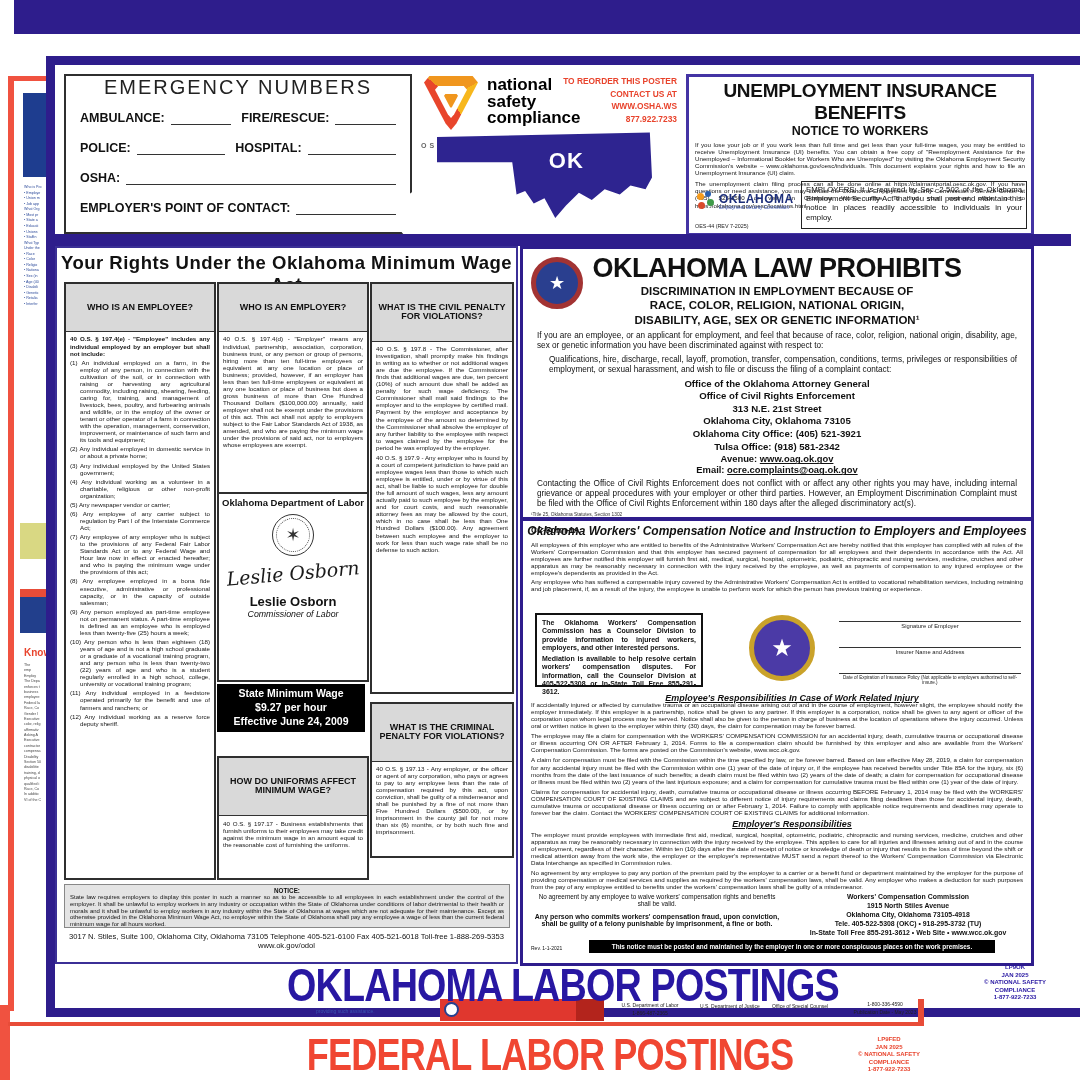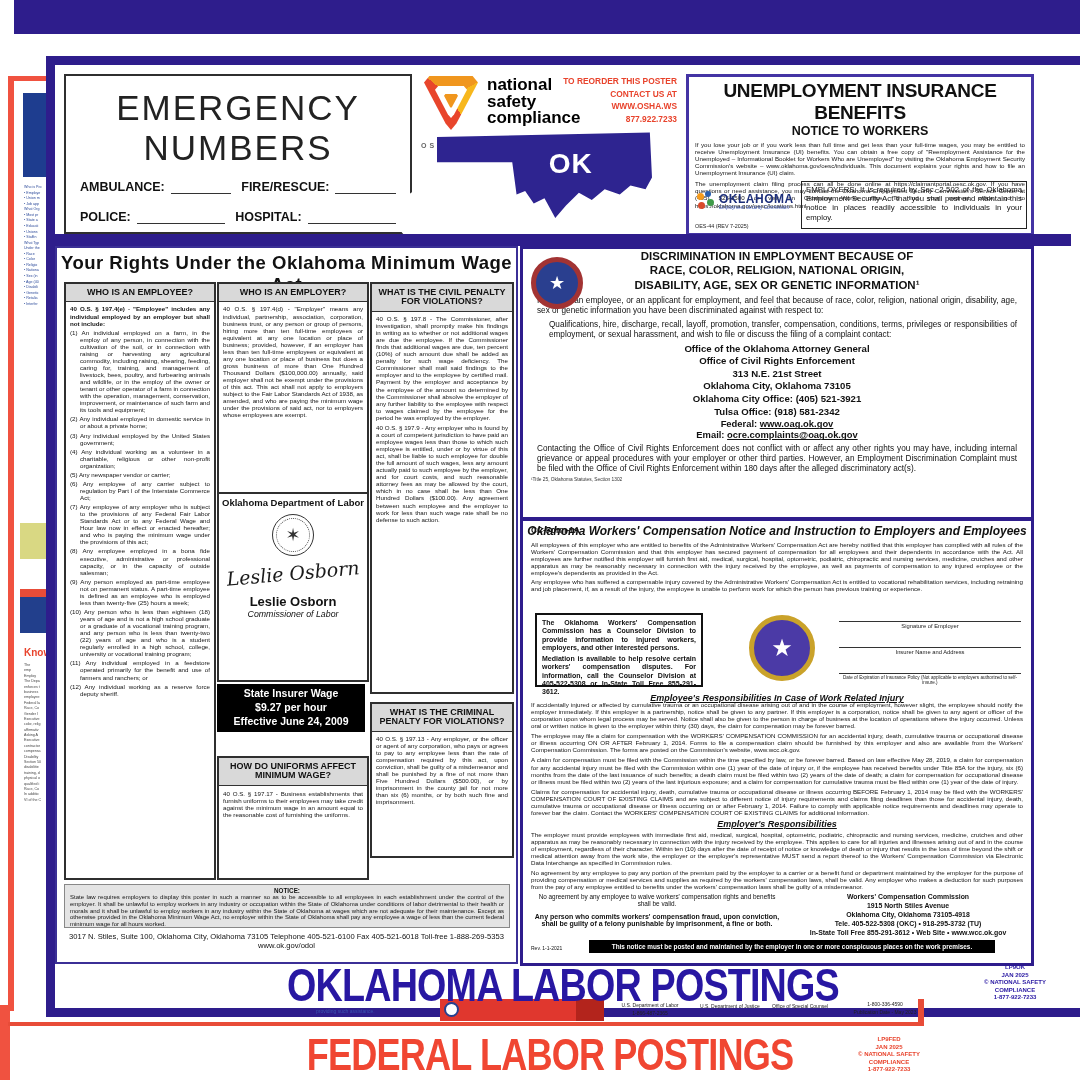--- a/index.html
+++ b/index.html
@@ -2,35 +2,35 @@
 <html><head>
 <meta charset="utf-8">
 <style>
   html,body{margin:0;padding:0;background:#fff;}
   .canvas{position:relative;width:1080px;height:1080px;overflow:hidden;background:#fff;
           font-family:"Liberation Sans","DejaVu Sans",sans-serif;color:#111;}
   .abs{position:absolute;}
   
   .lawbox{position:absolute;border:2px solid #2f2f2f;background:#fff;overflow:hidden;}
   .bh{background:#d9d9d9;border-bottom:1.5px solid #333;font-weight:bold;font-size:9px;
-      text-align:center;padding:4px 1px;line-height:1.05;}
+      text-align:center;padding:19px 1px;line-height:1.05;}
   .t6{font-size:6.2px;line-height:1.14;text-align:justify;color:#141414;}
   .t6 .li{padding-left:10px;text-indent:-10px;margin-bottom:2px;}
   .para{margin-bottom:3px;}
   .purple{background:#2e1d8c;}
   
   .emg-row{display:flex;align-items:flex-end;margin:0 14px 16px 14px;font-weight:bold;font-size:12.5px;}
   .fill-line{flex:1;border-bottom:1.5px solid #333;height:11px;margin-left:6px;}
   .clipShield{clip-path:polygon(10% 0%,90% 0%,100% 12%,60% 88%,50% 100%,40% 88%,0% 12%);}
   
   .bigbanner{font-weight:800;letter-spacing:-1px;white-space:nowrap;transform:scaleX(.82);transform-origin:center top;}
   .credit{font-size:6px;font-weight:bold;text-align:center;line-height:1.25;}
   .seal{position:absolute;border-radius:50%;display:flex;align-items:center;justify-content:center;}
   .sigline{border-top:1px solid #333;font-size:5.8px;text-align:center;color:#222;padding-top:1px;}
-  .uh{font-weight:bold;font-style:italic;text-decoration:underline;text-align:center;}
+  .uh{font-weight:bold;font-style:italic;text-decoration:underline;text-align:center;margin-left:15px;}
   .tinyfrag div{white-space:nowrap;overflow:hidden;}
   .u{text-decoration:underline;}
 </style>
 </head>
 <body>
 
 <div class="canvas">
 
   <div class="abs purple" style="left:14px;top:0;width:1066px;height:34px;"></div>
 
@@ -90,21 +90,21 @@
         <div class="">qualified i</div>
         <div class="">Race, Co</div>
         <div class="">In additio</div>
         <div class="">VI of the C</div>
       </div>
   </div>
 
   <div class="abs" style="left:46px;top:56px;width:1034px;height:943px;border:9px solid #2e1d8c;background:#fff;">
 
     <div class="lawbox" style="left:9px;top:9px;width:344px;height:156px;border-width:2px;">
-      <div style="text-align:center;font-size:35px;letter-spacing:2px;color:#222;margin:12px 0 12px;">EMERGENCY NUMBERS</div>
+      <div style="text-align:center;font-size:20px;letter-spacing:2px;color:#222;margin:0 0 12px;">EMERGENCY NUMBERS</div>
       <div class="emg-row">
         <span>AMBULANCE:</span>
           <span class="fill-line"></span>
         <span style="margin-left:10px;">FIRE/RESCUE:</span>
           <span class="fill-line"></span>
       </div>
       <div class="emg-row">
         <span>POLICE:</span>
           <span class="fill-line"></span>
         <span style="margin-left:10px;">HOSPITAL:</span>
@@ -133,21 +133,21 @@
       <div>compliance</div>
     </div>
     <div class="abs" style="left:366px;top:77px;width:170px;font-size:7px;font-weight:bold;letter-spacing:3px;color:#666;">OSHA SAFETY TRAINING</div>
     <div class="abs" style="left:470px;top:10px;width:152px;text-align:right;font-size:8.4px;font-weight:bold;color:#e8432c;line-height:1.5;">
       <div>TO REORDER THIS POSTER</div>
       <div>CONTACT US AT</div>
       <div>WWW.OSHA.WS</div>
       <div>877.922.7233</div>
     </div>
     <div class="abs" style="left:382px;top:63px;width:215px;height:90px;background:#2e2490;clip-path:polygon(0% 10%,99% 5%,100% 55%,97% 68%,90% 64%,85% 74%,78% 68%,72% 80%,66% 72%,60% 86%,55% 100%,50% 78%,45% 84%,41% 70%,37% 74%,35% 38%,0% 38%);">
-      <div class="abs" style="left:52%;top:22%;color:#fff;font-size:28px;font-weight:bold;letter-spacing:1px;">OK</div>
+      <div class="abs" style="left:52%;top:22%;color:#fff;font-size:22px;font-weight:bold;letter-spacing:1px;">OK</div>
     </div>
 
     <div class="lawbox" style="left:631px;top:9px;width:342px;height:156px;border:3px solid #4434a4;">
       <div style="text-align:center;font-weight:bold;font-size:19px;margin-top:3px;letter-spacing:-.3px;">UNEMPLOYMENT INSURANCE BENEFITS</div>
       <div style="text-align:center;font-weight:bold;font-size:12.5px;">NOTICE TO WORKERS</div>
       <div class="t6" style="margin:3px 6px 0;">If you lose your job or if you work less than full time and get less than your full-time wages, you may be entitled to receive Unemployment Insurance (UI) benefits.  You can obtain a free copy of "Reemployment Assistance for the Unemployed – Informational Booklet for Workers Who are Unemployed" by visiting the Oklahoma Employment Security Commission's website – www.oklahoma.gov/oesc/individuals. This document explains your rights and how to file an Unemployment Insurance (UI) claim.</div>
       <div class="t6" style="margin:4px 6px 0;">The unemployment claim filing process can all be done online at https://claimantportal.oesc.ok.gov. If you have questions or need assistance, you may contact the Oklahoma Employment Security Commission's Service Center at (405) 525-1500 or visit an Oklahoma Works office. To find your nearest office, go to https://oklahoma.gov/oesc/locations.html.</div>
       <div class="abs" style="left:6px;top:112px;width:100px;">
         <span class="abs" style="left:0;top:2px;width:20px;height:20px;">
           <span class="abs" style="left:2px;top:2px;width:7px;height:7px;border-radius:50%;background:#f59b1c;"></span>
@@ -196,21 +196,21 @@
       <div class="lawbox" style="left:160px;top:244px;width:148px;height:186px;text-align:center;">
         <div style="font-weight:bold;font-size:9.5px;margin-top:3px;">Oklahoma Department of Labor</div>
         <div class="seal" style="position:static;width:40px;height:40px;margin:6px auto 2px;border:1.5px solid #333;outline:1px dotted #555;outline-offset:-5px;">
             <span style="font-size:18px;color:#333;">✶</span>
           </div>
         <div style="font-family:'DejaVu Serif',serif;font-style:italic;font-size:19px;transform:rotate(-5deg);margin-top:6px;color:#1a1a1a;">Leslie Osborn</div>
         <div style="font-weight:bold;font-size:13px;margin-top:10px;">Leslie Osborn</div>
         <div style="font-style:italic;font-size:8.8px;">Commissioner of Labor</div>
       </div>
       <div class="abs" style="left:160px;top:436px;width:148px;height:46px;background:#000;color:#fff;text-align:center;font-weight:bold;font-size:10.5px;line-height:1.35;padding-top:2px;">
-        <div>State Insurer Wage</div>
+        <div>State Minimum Wage</div>
         <div>$9.27 per hour</div>
         <div>Effective June 24, 2009</div>
       </div>
       <div class="lawbox" style="left:160px;top:508px;width:148px;height:120px;">
         <div class="bh">HOW DO UNIFORMS AFFECT MINIMUM WAGE?</div>
         <div class="t6" style="padding:4px;">40 O.S. § 197.17 - Business establishments that furnish uniforms to their employees may take credit against the minimum wage in an amount equal to the reasonable cost of furnishing the uniforms.</div>
       </div>
 
       <div class="lawbox" style="left:313px;top:34px;width:140px;height:408px;">
         <div class="bh">WHAT IS THE CIVIL PENALTY FOR VIOLATIONS?</div>
@@ -231,36 +231,37 @@
       <div class="abs" style="left:0;top:684px;width:459px;text-align:center;font-size:7.6px;">
         <div>3017 N. Stiles, Suite 100, Oklahoma City, Oklahoma 73105 Telephone 405-521-6100 Fax 405-521-6018 Toll-free 1-888-269-5353</div>
         <div>www.ok.gov/odol</div>
       </div>
     </div>
 
     <div class="abs" style="left:465px;top:181px;width:508px;height:268px;border:3px solid #2e1d8c;background:#fff;overflow:hidden;">
       <div class="seal" style="left:8px;top:8px;width:42px;height:42px;border:5px solid #a23333;background:#2a3f8f;">
           <span style="color:#fff;font-size:18px;">★</span>
         </div>
+      <div style="text-align:center;font-weight:800;font-size:27px;margin-top:4px;letter-spacing:-.5px;">OKLAHOMA LAW PROHIBITS</div>
       <div style="text-align:center;font-weight:bold;font-size:11.5px;line-height:1.25;">
           <div class="">DISCRIMINATION IN EMPLOYMENT BECAUSE OF</div>
           <div class="">RACE, COLOR, RELIGION, NATIONAL ORIGIN,</div>
           <div class="">DISABILITY, AGE, SEX OR GENETIC INFORMATION¹</div>
         </div>
       <div style="font-size:8.2px;text-align:justify;margin:4px 14px 0;line-height:1.2;">If you are an employee, or an applicant for employment, and feel that because of race, color, religion, national origin, disability, age, sex or genetic information you have been discriminated against with respect to:</div>
       <div style="font-size:8.2px;text-align:justify;margin:4px 14px 0 26px;line-height:1.2;">Qualifications, hire, discharge, recall, layoff, promotion, transfer, compensation, conditions, terms, privileges or responsibilities of employment, or sexual harassment, and wish to file or discuss the filing of a complaint contact:</div>
       <div style="text-align:center;font-weight:bold;font-size:9.6px;line-height:1.32;margin-top:3px;">
           <div class="">Office of the Oklahoma Attorney General</div>
           <div class="">Office of Civil Rights Enforcement</div>
           <div class="">313 N.E. 21st Street</div>
           <div class="">Oklahoma City, Oklahoma 73105</div>
           <div class="">Oklahoma City Office: (405) 521-3921</div>
           <div class="">Tulsa Office: (918) 581-2342</div>
         </div>
-      <div style="text-align:center;font-size:9.4px;font-weight:bold;"><span>Federal: </span><span class="u">www.oag.ok.gov</span></div>
+      <div style="text-align:center;font-size:9.4px;font-weight:bold;"><span>Avenue: </span><span class="u">www.oag.ok.gov</span></div>
       <div style="text-align:center;font-size:9.4px;font-weight:bold;"><span>Email: </span><span class="u">ocre.complaints@oag.ok.gov</span></div>
       <div style="font-size:8.2px;text-align:justify;margin:4px 14px 0;line-height:1.2;">Contacting the Office of Civil Rights Enforcement does not conflict with or affect any other rights you may have, including internal grievance or appeal procedures with your employer or other third parties. However, an Employment Discrimination Complaint must be filed with the Office of Civil Rights Enforcement within 180 days after the alleged discriminatory act(s).</div>
       <div style="font-size:4.8px;margin:3px 0 0 8px;color:#333;">¹Title 25, Oklahoma Statutes, Section 1302</div>
     </div>
 
     <div class="abs" style="left:465px;top:453px;width:508px;height:442px;border:3px solid #2e1d8c;background:#fff;overflow:hidden;">
       <div class="abs" style="left:8px;top:4px;font-size:8.3px;font-weight:bold;">CC-Form-1A</div>
       <div style="text-align:center;font-weight:bold;font-style:italic;font-size:12px;margin-top:3px;">Oklahoma Workers' Compensation Notice and Instruction to Employers and Employees</div>
       <div class="t6" style="margin:3px 8px 0;">All employees of this employer who are entitled to benefits of the Administrative Workers' Compensation Act are hereby notified that this employer has complied with all rules of the Workers' Compensation Commission and that this employer has secured payment of compensation for all employees and their dependents in accordance with the Act. All employees are further notified this employer will furnish first aid, medical, surgical, hospital, optometric, podiatric, chiropractic and nursing services, medicine, crutches and other apparatus as may be reasonably necessary in connection with the injury received by the employee, as well as payments of compensation to any injured employee or the employee's dependents as provided in the Act.</div>
       <div class="t6" style="margin:2px 8px 0;">Any employee who has suffered a compensable injury covered by the Administrative Workers' Compensation Act is entitled to vocational rehabilitation services, including retraining and job placement, if, as a result of the injury, the employee is unable to perform work for which the person has previous training or experience.</div>

